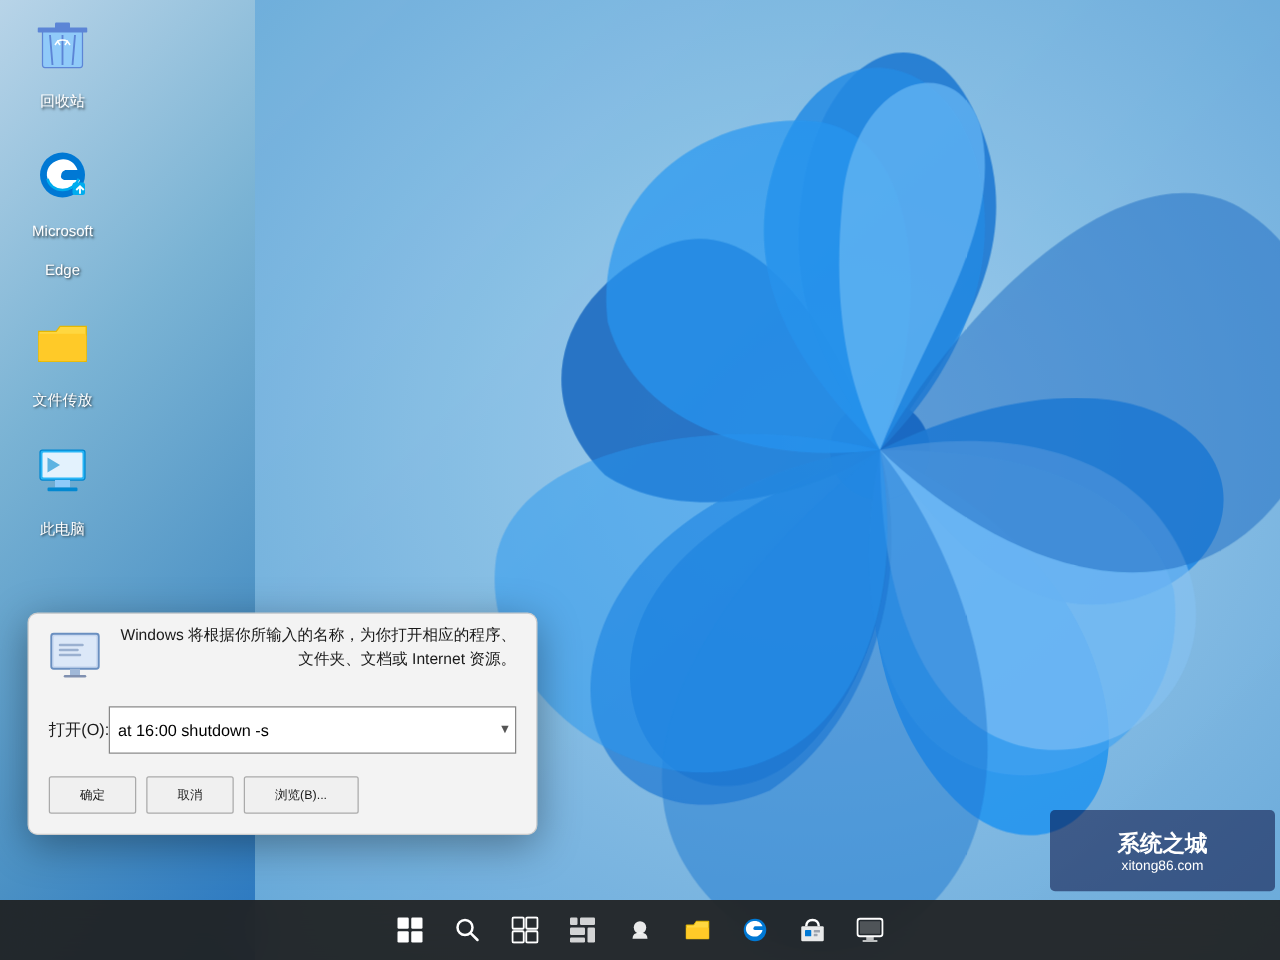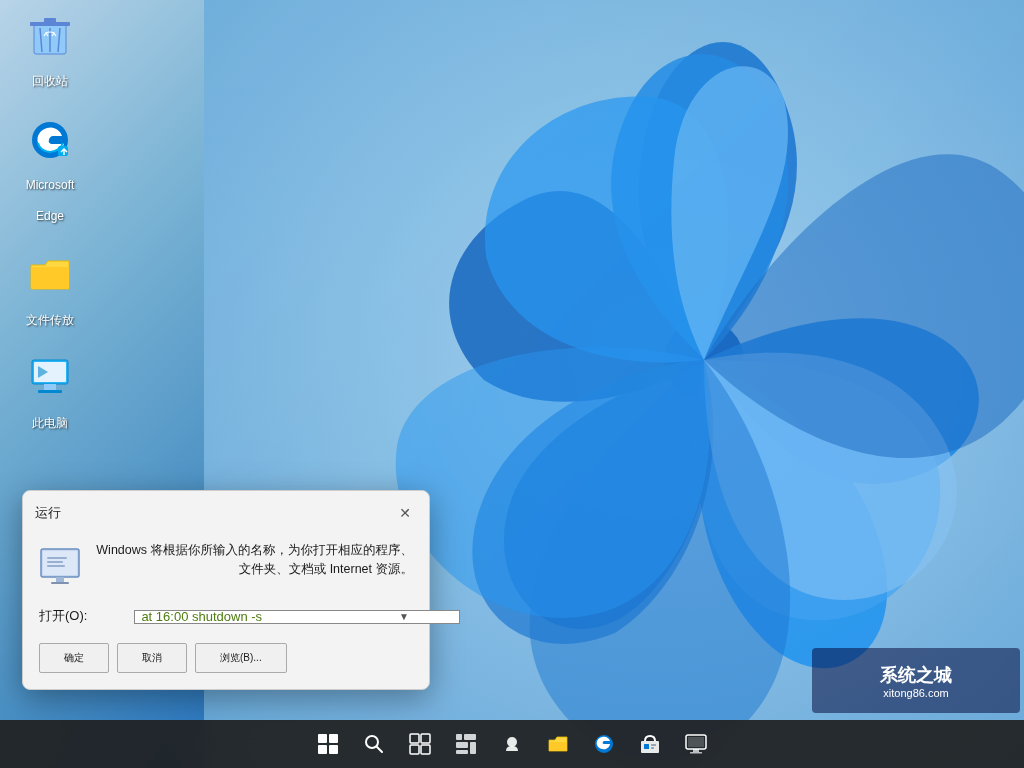--- a/index.html
+++ b/index.html
@@ -137,28 +137,27 @@
       white-space: nowrap;
     }
 
     .dialog-input-wrapper {
       flex: 1;
       position: relative;
     }
 
     .dialog-input {
       width: 100%;
-      height: 14px;
+      height: 38px;
       border: 1px solid #888;
       background: white;
       padding: 2px 24px 2px 6px;
       font-size: 13px;
-      color: #4d7c0f;
+      color: #000000;
       outline: none;
-      margin-left: 47px;
     }
 
     .dialog-dropdown-arrow {
       position: absolute;
       right: 4px;
       top: 50%;
       transform: translateY(-50%);
       font-size: 10px;
       color: #555;
       pointer-events: none;
@@ -216,21 +215,21 @@
       border-radius: 4px;
       cursor: pointer;
       color: white;
     }
 
     
     .watermark {
       position: absolute;
       bottom: 55px;
       right: 4px;
-      width: 208px;
+      width: 180px;
       height: 65px;
       background: rgba(0,0,50,0.5);
       border-radius: 4px;
       display: flex;
       align-items: center;
       justify-content: center;
       flex-direction: column;
       margin-left: 28px;
     }
 
@@ -349,24 +348,20 @@
           <rect x="10" y="32" width="24" height="3" rx="1" fill="#0288d1"></rect>
 
           <path d="M10,8 L20,14 L10,20 Z" fill="#0288d1" opacity="0.6"></path>
         </svg>
       </div>
       <span class="icon-label">此电脑</span>
     </div>
   </div>
 
   <div class="run-dialog">
-    <div class="dialog-titlebar">
-      <span class="dialog-title">运行</span>
-      <button class="dialog-close">✕</button>
-    </div>
     <div class="dialog-body">
       <div class="dialog-icon-area">
         <svg width="42" height="42" viewBox="0 0 42 42">
           <rect x="2" y="4" width="38" height="28" rx="2" fill="#c8d8f0" stroke="#6a8fc0" stroke-width="1.5"></rect>
           <rect x="4" y="6" width="34" height="24" rx="1" fill="#dce8f8"></rect>
 
           <rect x="17" y="32" width="8" height="5" fill="#a0b8d8"></rect>
           <rect x="12" y="37" width="18" height="2" rx="1" fill="#8090b0"></rect>
 
           <rect x="8" y="12" width="20" height="2" rx="1" fill="#9ab0d0"></rect>

